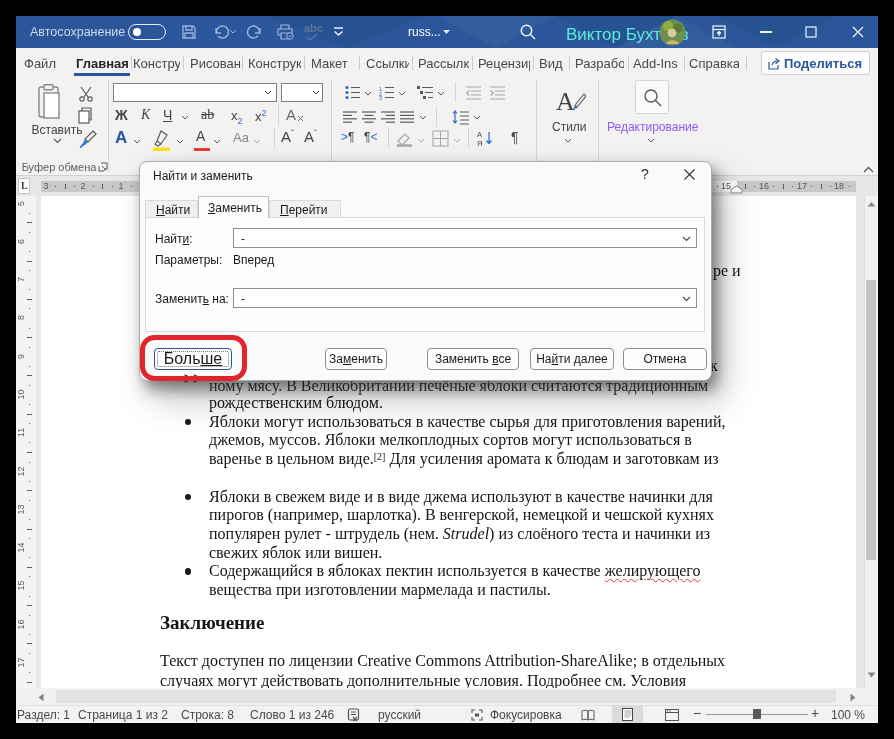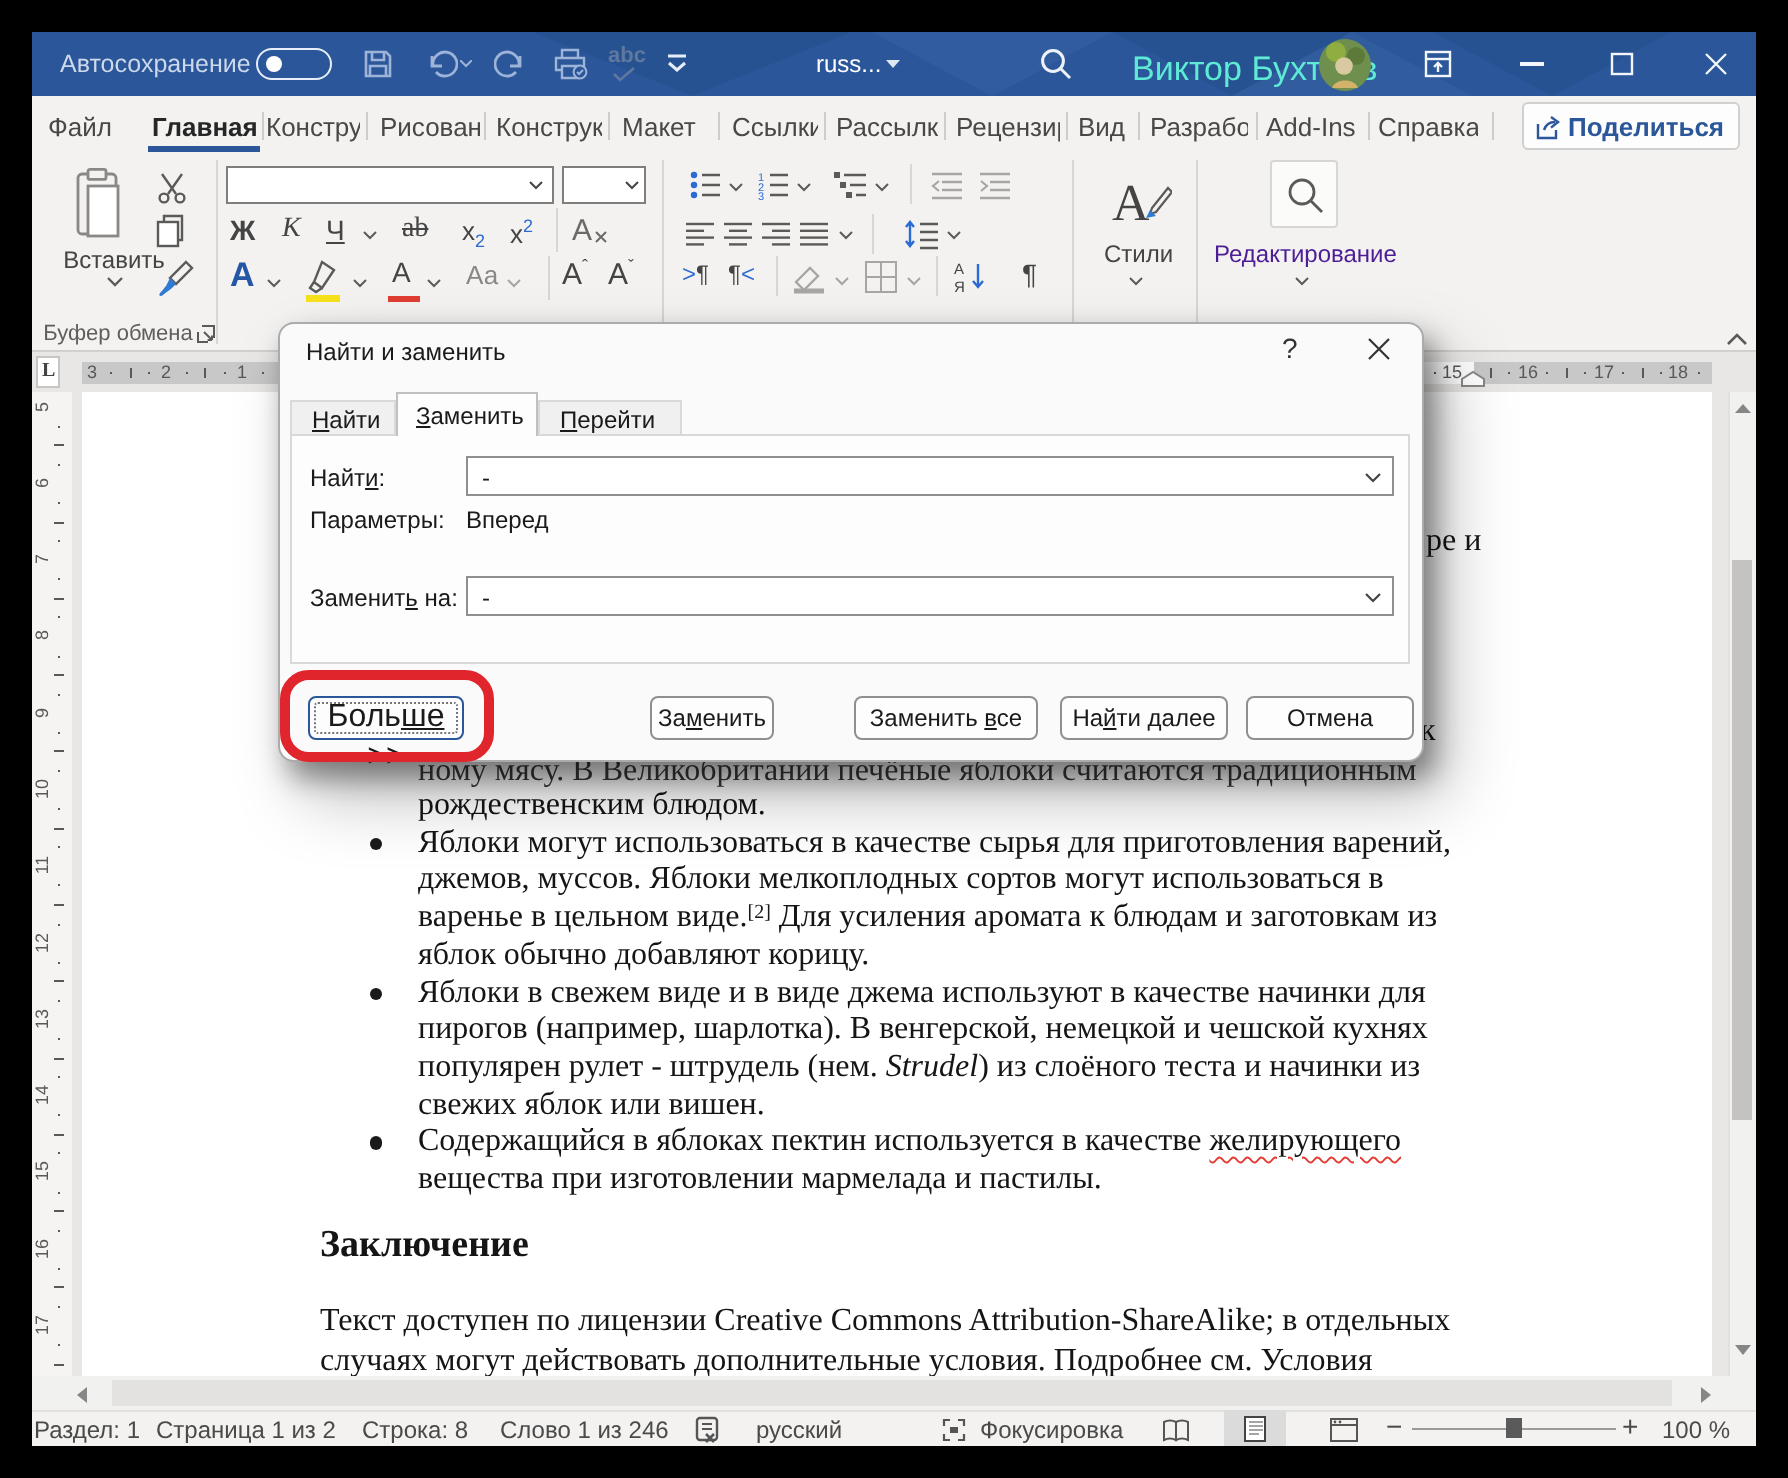--- a/index.html
+++ b/index.html
@@ -292,21 +292,21 @@
     <div class="abs" style="left:536px;top:104px;font-size:12px;color:#444;">Стили</div>
     <svg class="abs" style="left:548px;top:122px" width="8" height="5" viewBox="0 0 8 5">
       <path d="M1 1l3 3 3-3" fill="none" stroke="#5a5a58" stroke-width="1"></path>
     </svg>
     <div class="abs" style="left:582px;top:64px;width:1px;height:92px;background:#d8d6d4;"></div>
     <div class="abs" style="left:619px;top:64px;width:34px;height:34px;background:#fbfbfa;border:1px solid #d8d6d4;border-radius:2px;"></div>
     <svg class="abs" style="left:627px;top:72px" width="19" height="19" viewBox="0 0 19 19">
       <circle cx="8" cy="8" r="6" fill="none" stroke="#5a5a58" stroke-width="1.4"></circle>
       <path d="M12.5 12.5L18 18" stroke="#5a5a58" stroke-width="1.4"></path>
     </svg>
-    <div class="abs" style="left:591px;top:104px;font-size:12px;color:#4c1d95;">Редактирование</div>
+    <div class="abs" style="left:591px;top:104px;font-size:12px;color:#8b5cf6;">Редактирование</div>
     <svg class="abs" style="left:631px;top:122px" width="8" height="5" viewBox="0 0 8 5">
       <path d="M1 1l3 3 3-3" fill="none" stroke="#5a5a58" stroke-width="1"></path>
     </svg>
     <svg class="abs" style="left:847px;top:150px" width="11" height="7" viewBox="0 0 11 7">
       <path d="M1 6l4.5-4.5L10 6" fill="none" stroke="#5a5a58" stroke-width="1.3"></path>
     </svg>
     <div class="abs" style="left:0;top:160px;width:862px;height:20px;background:#e8e7e5;"></div>
     <div class="abs" style="left:2px;top:162px;width:12px;height:16px;background:#fff;border:1px solid #c8c6c4;"></div>
     <div class="abs" style="left:5px;top:164px;font-size:10px;color:#444;font-weight:bold;font-family:'Liberation Serif',serif;line-height:11px;">L</div>
     <div class="abs" style="left:25px;top:165px;width:98px;height:11px;background:#c8c8c8;"></div>
@@ -395,21 +395,20 @@
     <div style="position:absolute;left:13px;top:656.2px;width:1px;height:1px;background:#595959;"></div>
     <div class="abs" style="left:25px;top:180px;width:815px;height:492px;background:#fff;"></div>
     <div class="doc-line" style="left:697px;top:245.1px;">ре и</div>
     <div class="doc-line" style="left:694px;top:340.1px;">к</div>
     <div class="doc-line" style="left:193px;top:359.5px;color:#3a3a3a;">ному мясу. В Великобритании печёные яблоки считаются традиционным</div>
     <div class="doc-line" style="left:193px;top:377.0px;">рождественским блюдом.</div>
     <div class="abs" style="left:168.5px;top:402.7px;width:6.3px;height:6.3px;border-radius:50%;background:#1a1a1a;"></div>
     <div class="doc-line" style="left:193px;top:414.4px;">джемов, муссов. Яблоки мелкоплодных сортов могут использоваться в</div>
     <div class="doc-line" style="left:193px;top:395.7px;">Яблоки могут использоваться в качестве сырья для приготовления варений,</div>
     <div class="doc-line" style="left:193px;top:433.1px;">варенье в цельном виде.<span style="font-size:10px;position:relative;top:-4.5px">[2]</span> Для усиления аромата к блюдам и заготовкам из</div>
-    <div class="doc-line" style="left:193px;top:451.8px;">яблок обычно добавляют корицу.</div>
     <div class="abs" style="left:168.5px;top:477.5px;width:6.3px;height:6.3px;border-radius:50%;background:#1a1a1a;"></div>
     <div class="doc-line" style="left:193px;top:489.2px;">пирогов (например, шарлотка). В венгерской, немецкой и чешской кухнях</div>
     <div class="doc-line" style="left:193px;top:470.5px;">Яблоки в свежем виде и в виде джема используют в качестве начинки для</div>
     <div class="doc-line" style="left:193px;top:507.9px;">популярен рулет - штрудель (нем. <i>Strudel</i>) из слоёного теста и начинки из</div>
     <div class="doc-line" style="left:193px;top:526.6px;">свежих яблок или вишен.</div>
     <div class="abs" style="left:168.5px;top:552.3px;width:6.3px;height:6.3px;border-radius:50%;background:#1a1a1a;"></div>
     <div class="doc-line" style="left:193px;top:545.3px;">Содержащийся в яблоках пектин используется в качестве <span style="text-decoration:underline wavy #e03c32 1px;text-underline-offset:2px;">желирующего</span></div>
     <div class="doc-line" style="left:193px;top:564.0px;">вещества при изготовлении мармелада и пастилы.</div>
     <div class="doc-line" style="left:144px;top:596.5px;"><b style="font-size:19px;line-height:19px;">Заключение</b></div>
     <div class="doc-line" style="left:144px;top:635.4px;">Текст доступен по лицензии Creative Commons Attribution-ShareAlike; в отдельных</div>

